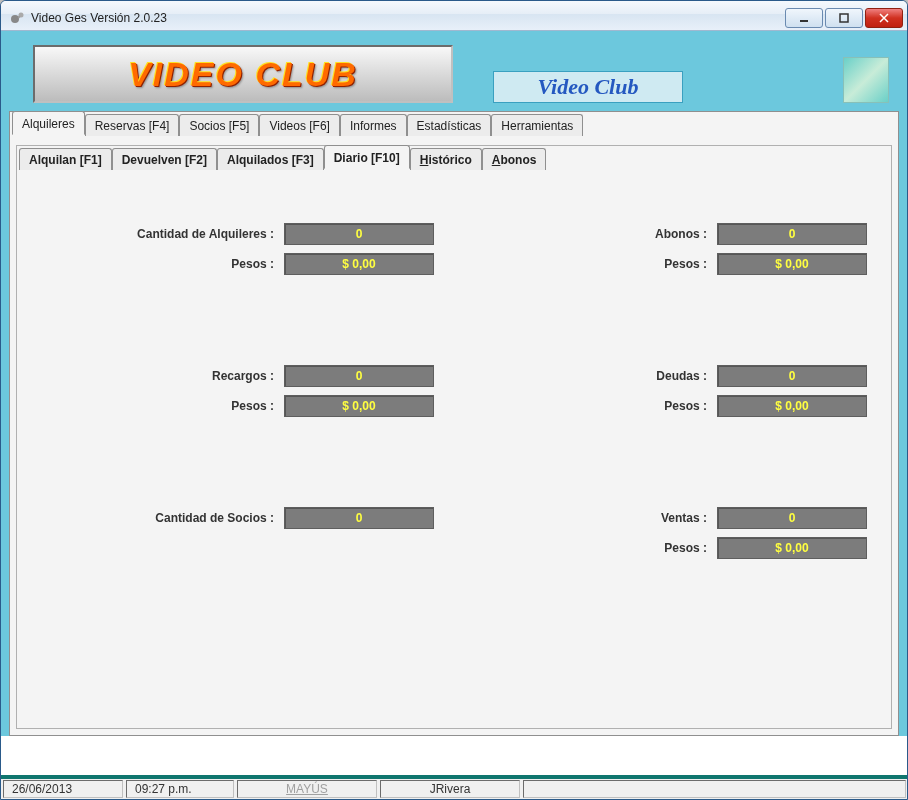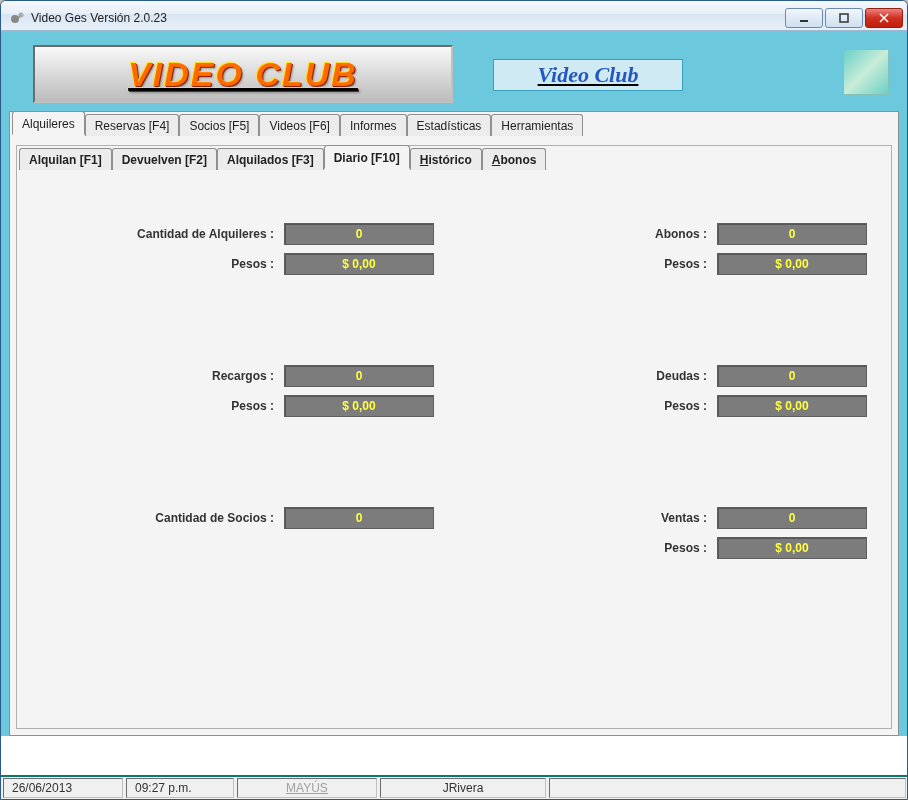--- a/index.html
+++ b/index.html
@@ -49,23 +49,22 @@
     border-color:#902010; color:#fff;
   }
   .client {
     flex:1;
     background:#6cc8dd;
     padding:8px 8px 0 8px;
     display:flex;
     flex-direction:column;
   }
   .header-row {
-    display:flex; align-items:flex-start; gap:40px;
+    display:flex; align-items:flex-end; gap:40px;
     padding:6px 10px 6px 24px;
-    text-decoration:underline;
   }
   .logo-panel {
     width:420px; height:58px;
     border:2px inset #c0c0c0;
     background:linear-gradient(to bottom,#f8f8f8,#bcbcbc);
     display:flex; align-items:center; justify-content:center;
   }
   .logo-text {
     font-family: Impact, "Arial Black", sans-serif;
     font-size:34px; font-style:italic; font-weight:bold;
@@ -152,21 +151,21 @@
     background:#7c7c7c;
     border:1px solid #5e5e5e;
     box-shadow: inset 1px 1px 0 rgba(0,0,0,0.3);
     display:flex; align-items:center; justify-content:center;
     color:#ffff40;
     font-size:12px;
   }
   .statusbar {
     height:24px;
     background:#f0f0f0;
-    border-top:2px solid #0f766e;
+    border-top:4px solid #0f766e;
     display:flex;
     margin-top:39px;
   }
   .status-seg {
     border:1px inset #c0c0c0;
     padding:3px 8px;
     font-size:12px;
     color:#333;
     margin:1px 1px 1px 2px;
     display:flex; align-items:center;
@@ -303,16 +302,16 @@
           </div>
         </div>
       </div>
     </div>
   </div>
 
   <div class="statusbar">
     <div class="status-seg" style="width:120px">26/06/2013</div>
     <div class="status-seg" style="width:108px">09:27 p.m.</div>
     <div class="status-seg dim" style="width:140px;justify-content:center">MAYÚS</div>
-    <div class="status-seg" style="width:166px;justify-content:center">JRivera</div>
+    <div class="status-seg" style="width:140px;justify-content:center">JRivera</div>
     <div class="status-seg" style="flex:1"></div>
   </div>
 </div>
 
 </body></html>

